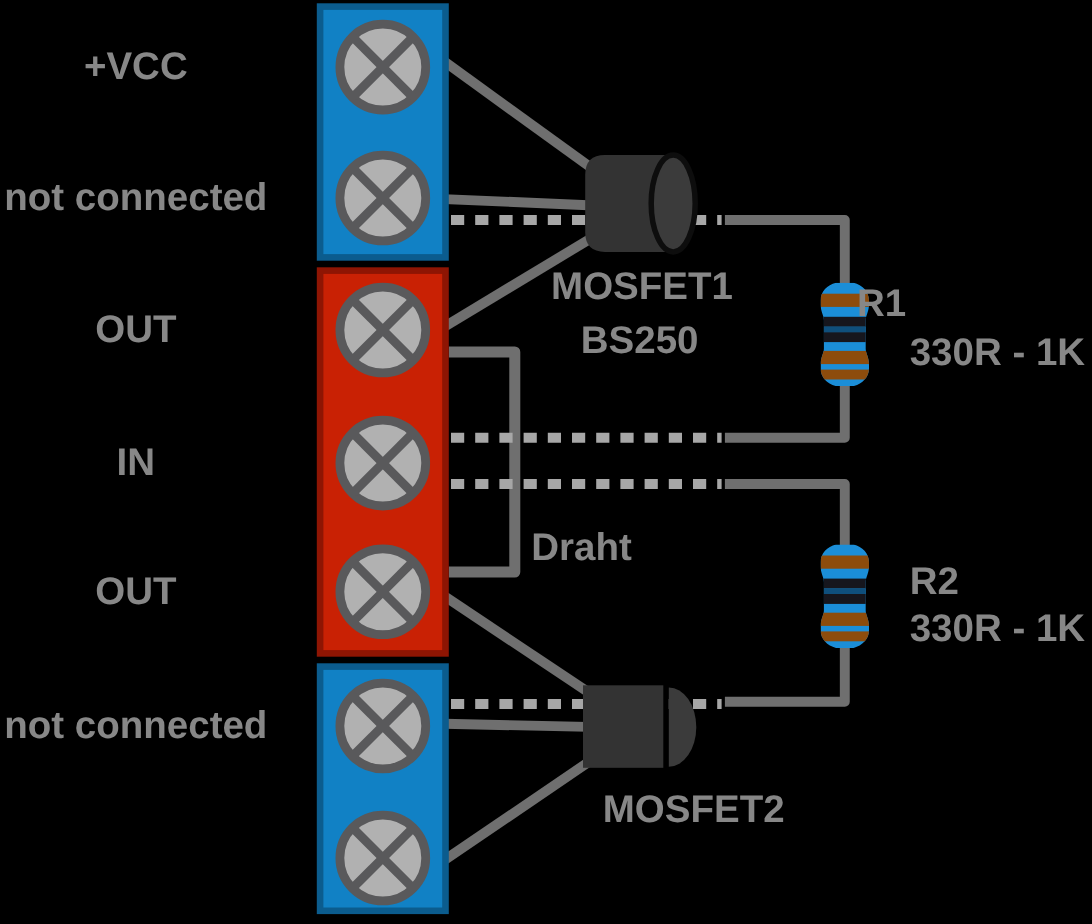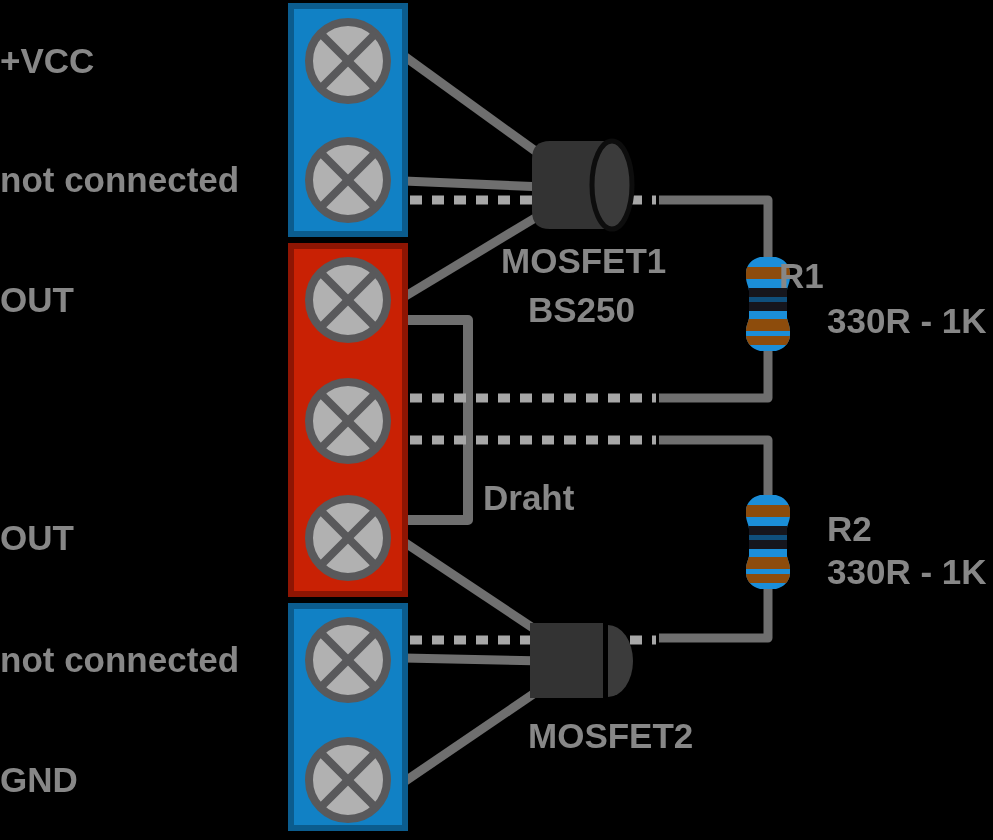--- a/index.html
+++ b/index.html
@@ -5,21 +5,21 @@
   html,body{margin:0;padding:0;background:#000;}
   #stage{
     position:relative;width:993px;height:840px;background:#000;
     overflow:hidden;font-family:"Liberation Sans",sans-serif;
   }
   #diagram-svg{position:absolute;left:0;top:0;}
   .lbl{
     position:absolute;color:#878787;font-weight:bold;font-size:35px;
     line-height:36px;white-space:nowrap;
   }
-  .t-lbl{left:0;width:247px;text-align:left;}
+  .t-lbl{left:0;width:247px;text-align:center;}
 </style>
 </head>
 <body>
 
 <div id="stage">
 
   <svg id="diagram-svg" width="993" height="840" viewBox="0 0 993 840">
     <defs>
       <clipPath id="resClip">
         <path d="M14,0 C6,2 0,8 0,16 L0,20 C0,26 3,30 3,34 L3,60 C3,64 0,68 0,74 L0,78 C0,86 6,92 14,94 L30,94 C38,92 44,86 44,78 L44,74 C44,68 41,64 41,60 L41,34 C41,30 44,26 44,20 L44,16 C44,8 38,2 30,0 Z"></path>
@@ -115,26 +115,26 @@
         <circle cx="348" cy="780" r="39" fill="#b1b1b1"></circle>
         <line x1="321" y1="753" x2="375" y2="807"></line>
           <line x1="375" y1="753" x2="321" y2="807"></line>
       </g>
     </g>
   </svg>
 
   <div class="lbl t-lbl" style="top:43px">+VCC</div>
   <div class="lbl t-lbl" style="top:162px">not connected</div>
   <div class="lbl t-lbl" style="top:282px">OUT</div>
+  <div class="lbl t-lbl" style="top:403px">IN</div>
   <div class="lbl t-lbl" style="top:520px">OUT</div>
   <div class="lbl t-lbl" style="top:642px">not connected</div>
-  <div class="lbl t-lbl" style="top:762px">GND</div>
 
   <div class="lbl" style="left:501px;top:243px">MOSFET1</div>
   <div class="lbl" style="left:528px;top:292px">BS250</div>
-  <div class="lbl" style="left:528px;top:718px">MOSFET2</div>
+  <div class="lbl" style="left:548px;top:718px">MOSFET2</div>
   <div class="lbl" style="left:779px;top:258px">R1</div>
   <div class="lbl" style="left:827px;top:303px">330R - 1K</div>
   <div class="lbl" style="left:827px;top:511px">R2</div>
   <div class="lbl" style="left:827px;top:554px">330R - 1K</div>
   <div class="lbl" style="left:483px;top:480px">Draht</div>
 
 </div>
 
 </body></html>

